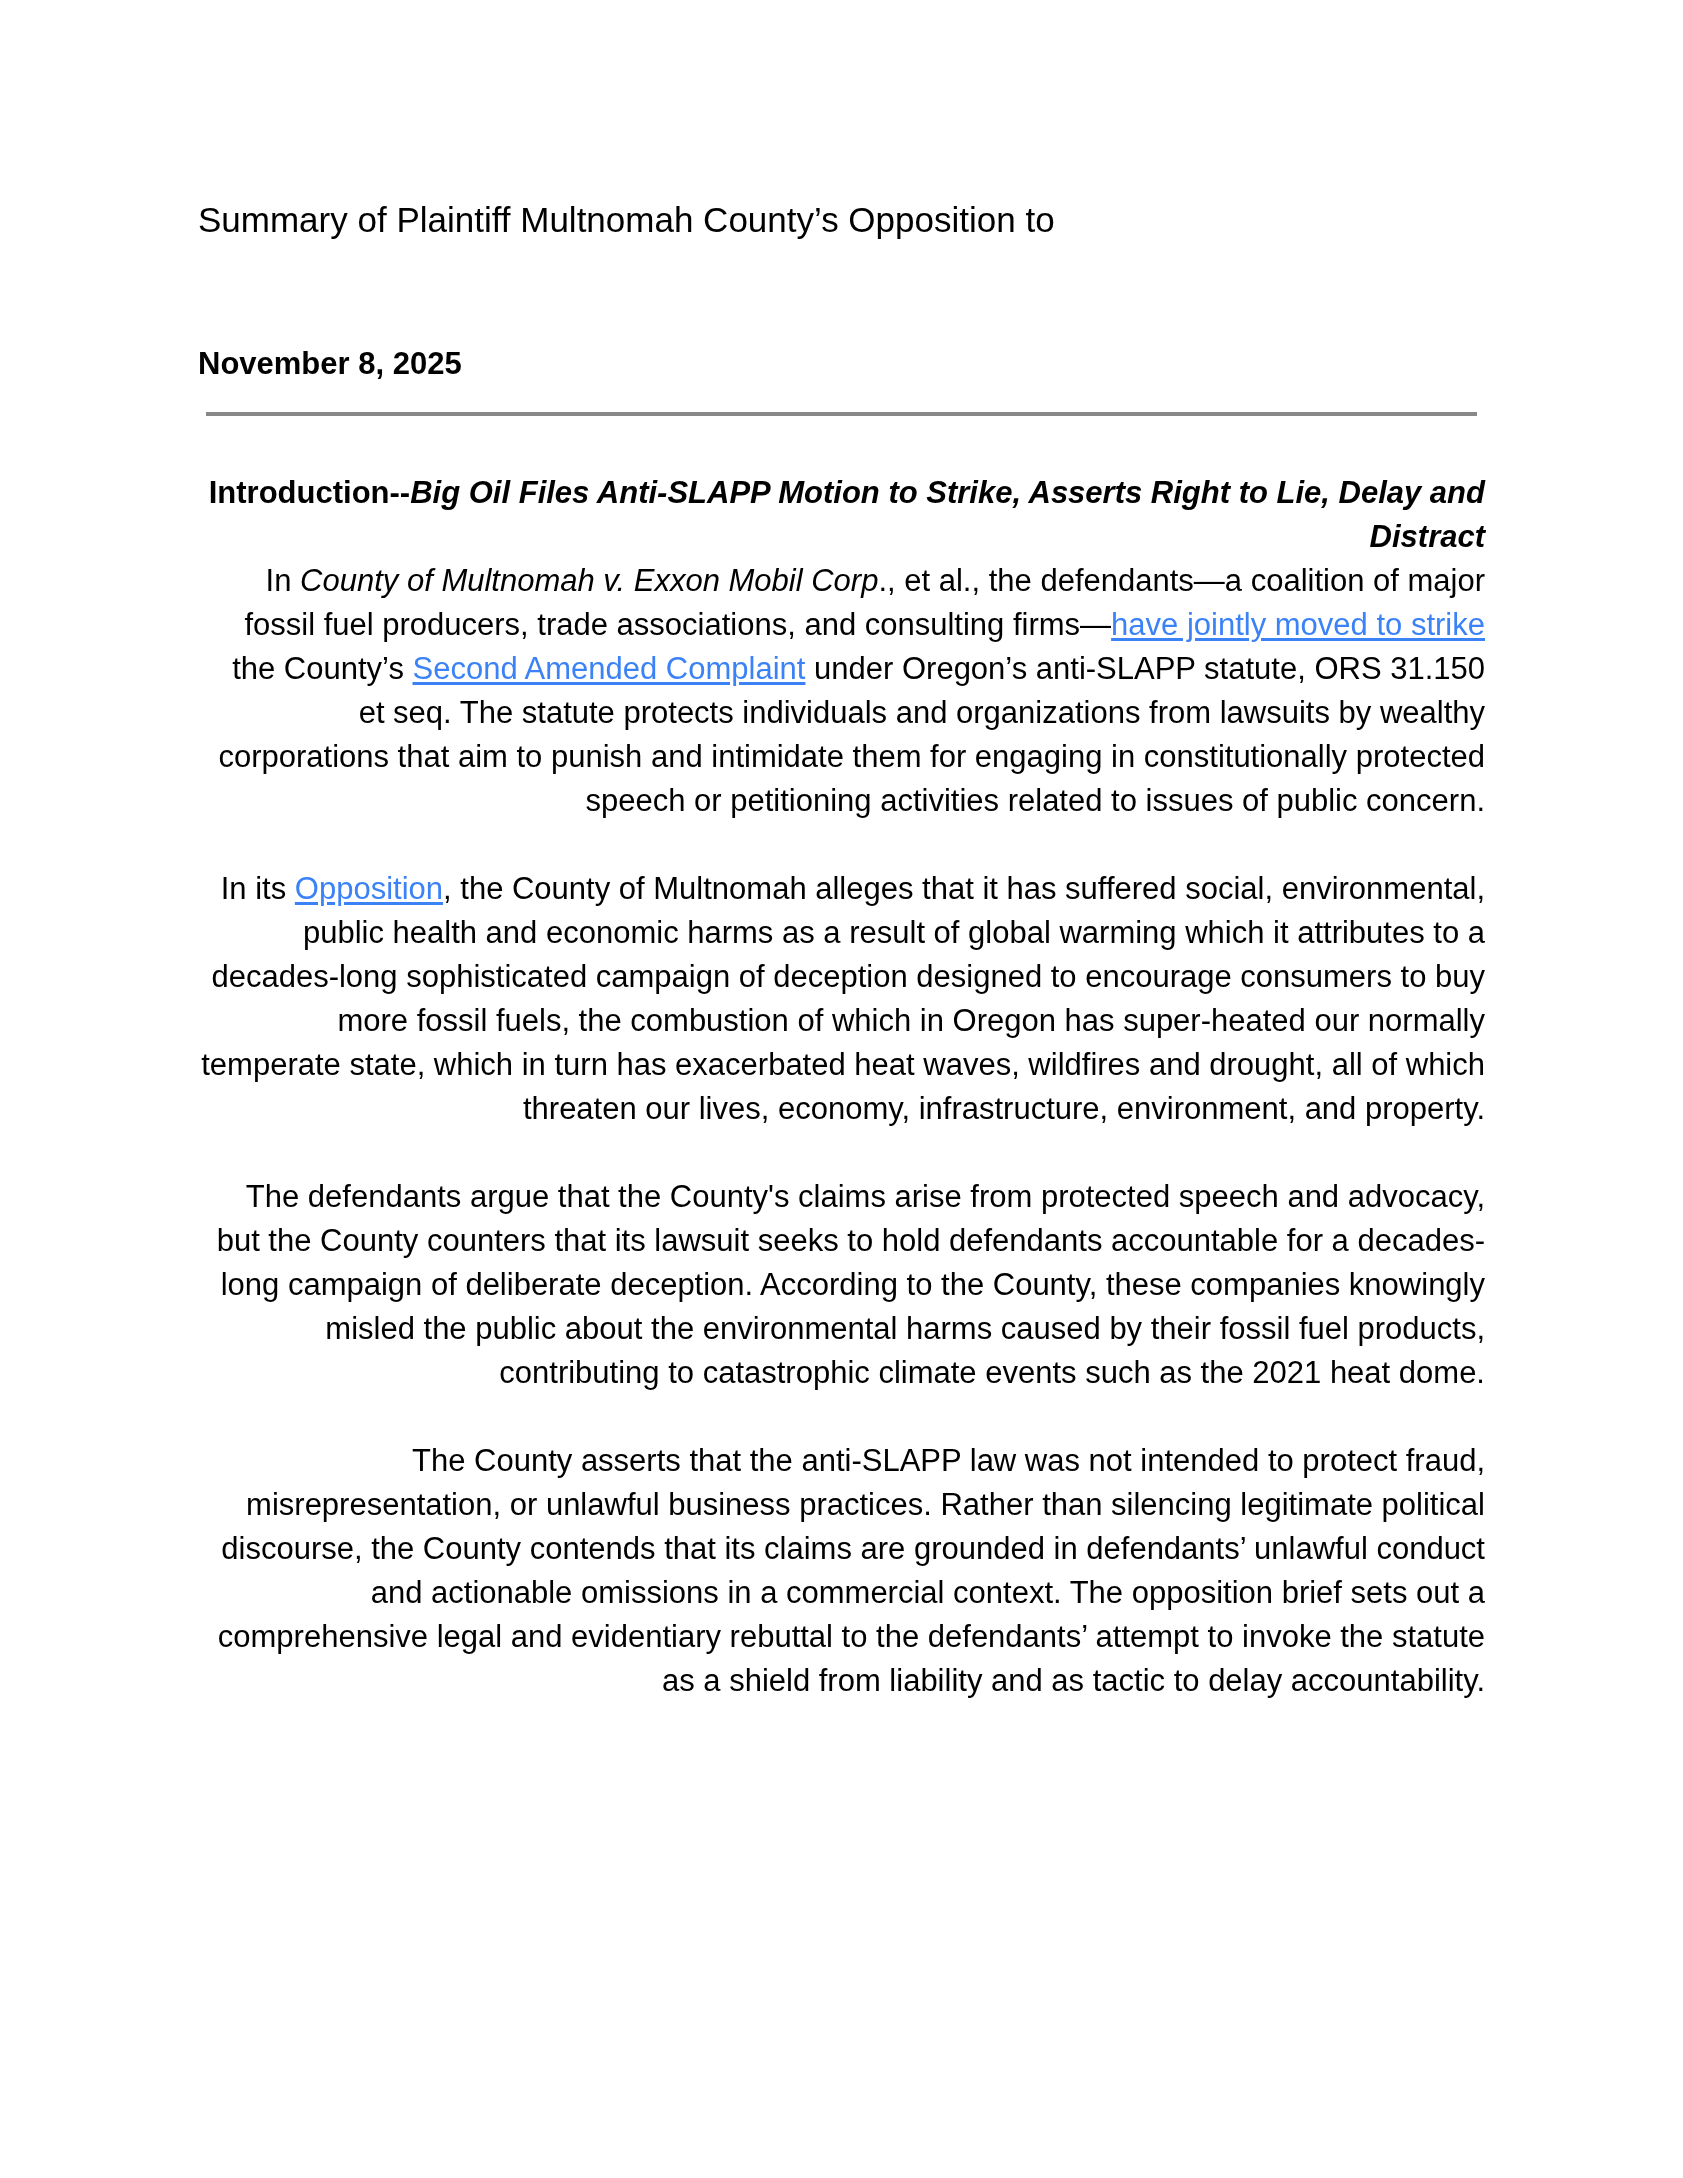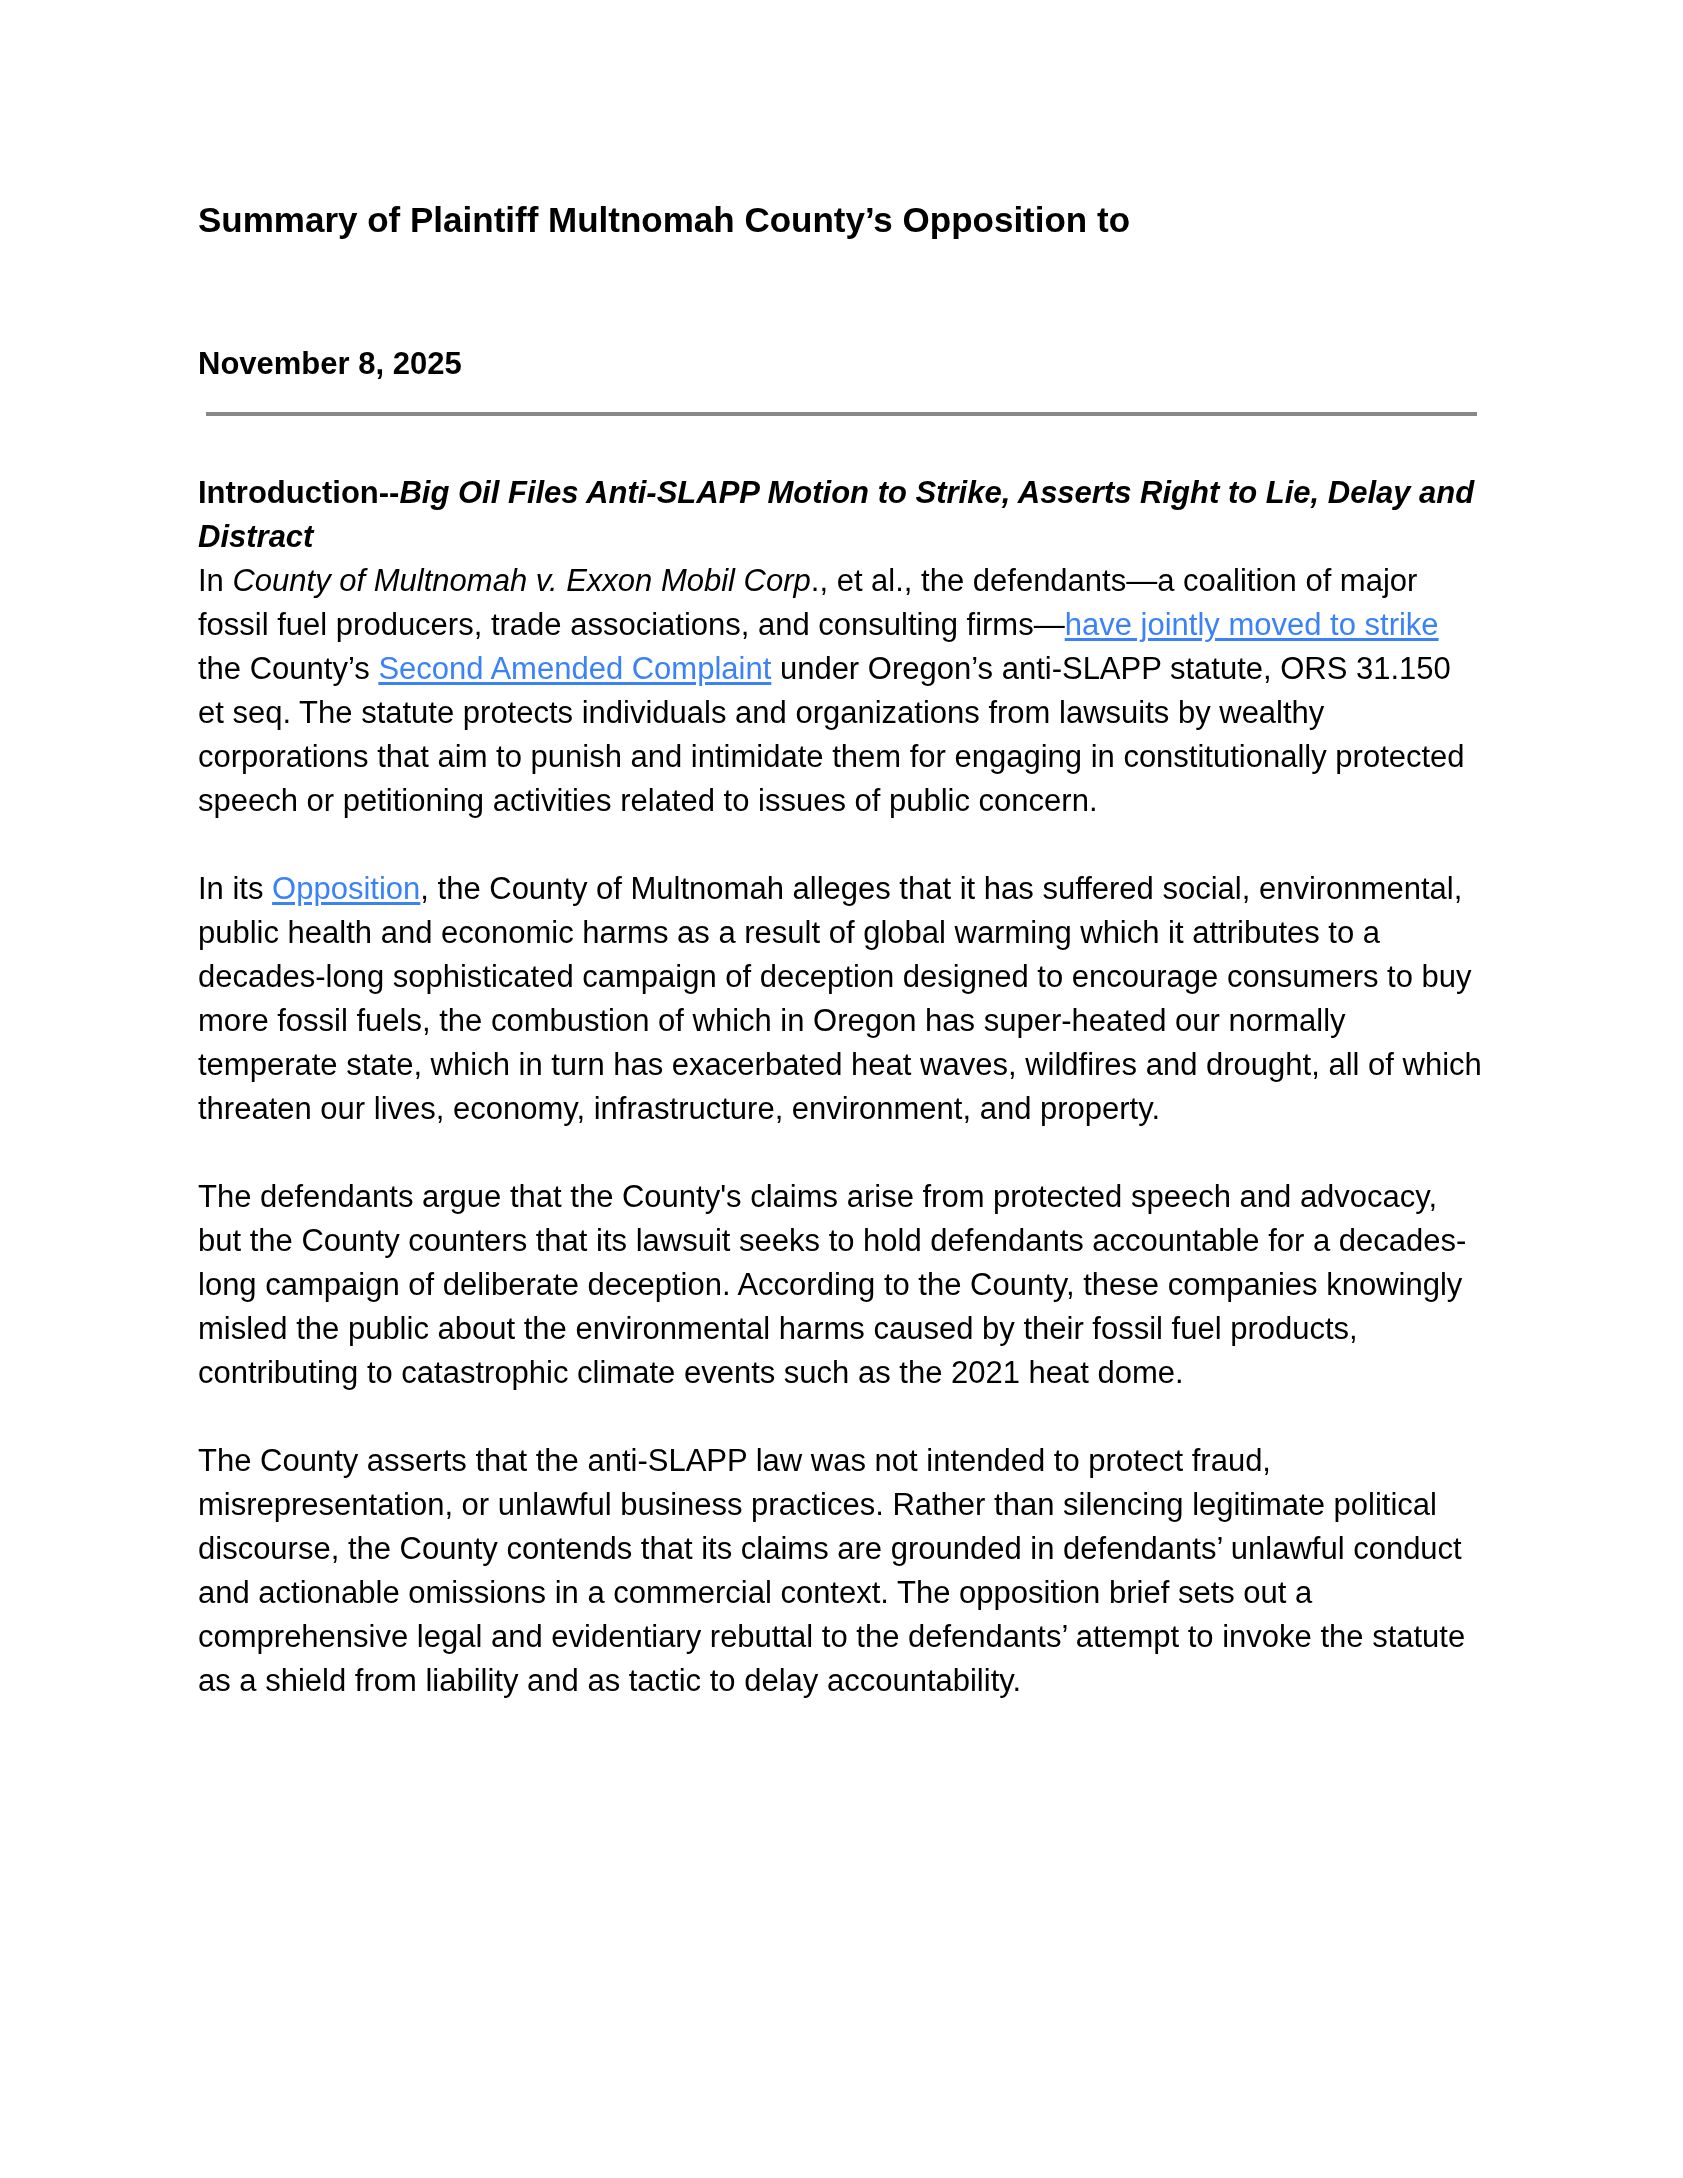--- a/index.html
+++ b/index.html
@@ -1,26 +1,26 @@
 <!DOCTYPE html>
 <html><head>
   <meta charset="utf-8">
   <style>
     html, body { margin: 0; padding: 0; background: #ffffff; }
     body { width: 1683px; height: 2178px; position: relative; overflow: hidden;
            font-family: "Liberation Sans", sans-serif; color: #000000; }
     .page { position: absolute; left: 198px; top: 0; width: 1287px; }
     .title { position: absolute; top: 195px; left: 0; width: 1287px;
-             font-size: 35px; font-weight: bold; line-height: 50px; margin: 0; }
+             font-size: 35px; font-weight: normal; line-height: 50px; margin: 0; }
     .date { position: absolute; top: 342px; left: 0; font-size: 31px; font-weight: bold;
             line-height: 44px; margin: 0; }
     .rule { position: absolute; top: 412px; left: 8px; width: 1271px; height: 4px;
             background: #888888; border: 0; margin: 0; }
     .content { position: absolute; top: 471px; left: 0; width: 1287px;
-               font-size: 31px; line-height: 44px; }
+               font-size: 31px; line-height: 44px; text-align: right; }
     .content p { margin: 0 0 44px 0; }
     .heading { font-weight: bold; margin: 0; }
     .heading em { font-style: italic; }
     a { color: #3b82f6; text-decoration: underline; text-underline-offset: 3px; }
     em { }
   </style>
 </head>
 <body>
 
 <div class="page">

